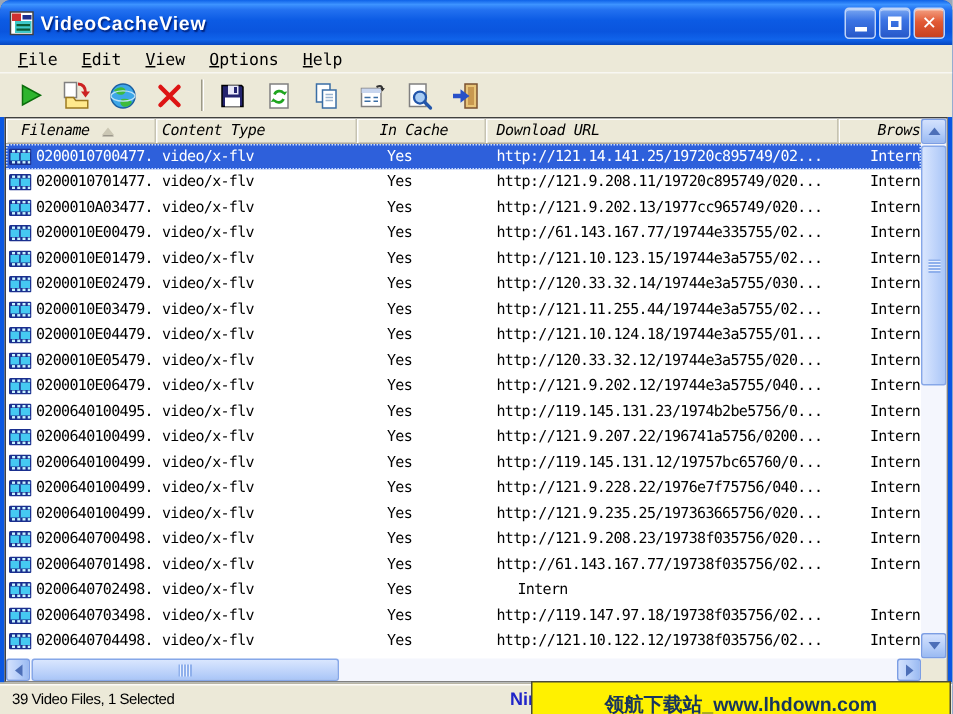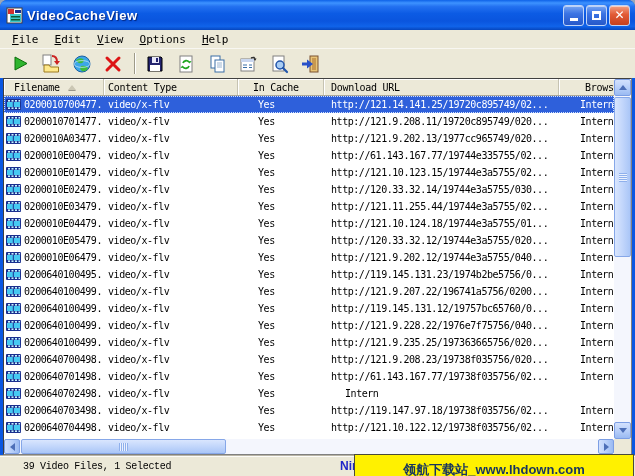--- a/index.html
+++ b/index.html
@@ -52,20 +52,21 @@
   
   .listview{
     flex:1 1 auto;margin:0 3px;position:relative;
     border:1px solid #404040;border-color:#404040 #808080 #808080 #404040;
     background:#fff;overflow:hidden;
   }
   .lv-header{
     position:absolute;top:0;left:0;height:17px;width:610px;
     display:flex;background:var(--c-chrome);
     border-bottom:1px solid #ACA899;
+    font-style:italic;
   }
   .hcell{
     height:16px;display:flex;align-items:center;white-space:nowrap;overflow:hidden;
     font-family:"DejaVu Sans Mono",monospace;font-size:10px;letter-spacing:-0.3px;color:#000;
     border-right:1px solid #C6C3B2;box-shadow:inset 1px 1px 0 #FFFFFF;
   }
   .sort-arrow{
     width:0;height:0;margin-left:8px;
     border-left:4px solid transparent;border-right:4px solid transparent;
     border-bottom:5px solid #CBC7B4;
@@ -118,21 +119,21 @@
   }
   .hthumb .grip{height:8px;width:9px;background:repeating-linear-gradient(90deg,#8FB0EC 0 1px,#EAF1FE 1px 2px);}
   .sb-corner{position:absolute;right:0;bottom:0;width:17px;height:15px;background:var(--c-chrome);}
   
   .statusbar{
     height:21px;flex:0 0 21px;background:var(--c-chrome);position:relative;
     border-top:1px solid #B9B5A5;box-shadow:inset 0 1px 0 #FDFCF8;
     display:flex;align-items:center;
   }
   .status-left{
-    padding-left:23px;font-family:Liberation Mono, monospace;font-size:10px;letter-spacing:-0.3px;color:#000;white-space:nowrap;
+    padding-left:8px;font-family:Liberation Sans, sans-serif;font-size:10px;letter-spacing:-0.3px;color:#000;white-space:nowrap;
   }
   .status-nirsoft{
     position:absolute;left:340px;top:3px;white-space:nowrap;
     color:var(--c-nirsoft);font-weight:bold;font-size:12px;font-family:"Liberation Sans",sans-serif;
   }
   .watermark{
     position:absolute;right:1px;top:-2px;width:280px;height:32px;z-index:5;
     background:var(--c-watermark_bg);border:1px solid #4A4A3A;
     display:flex;align-items:center;justify-content:center;white-space:nowrap;
     color:#17355E;font-weight:bold;font-size:13px;font-family:"Liberation Sans","DejaVu Sans",sans-serif;

